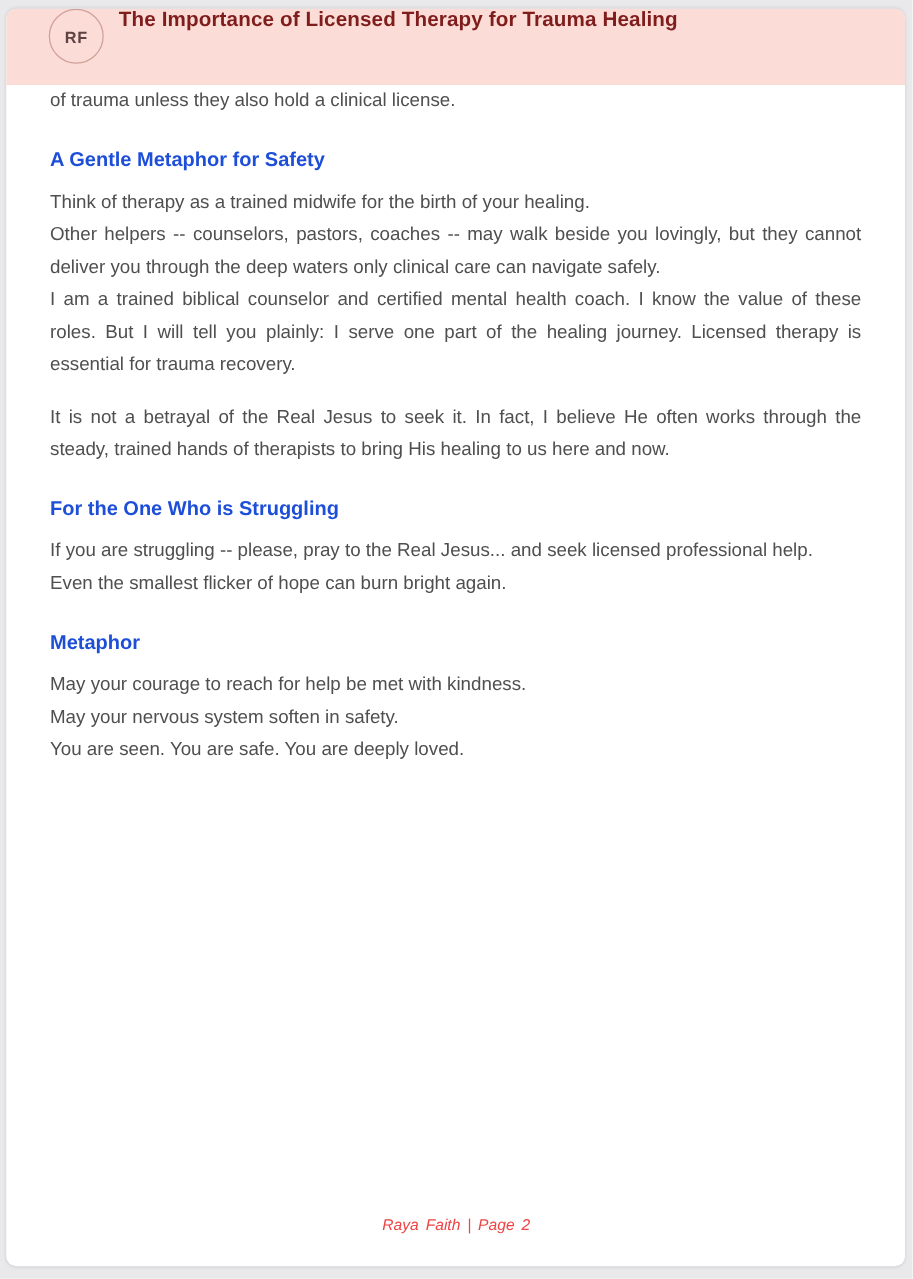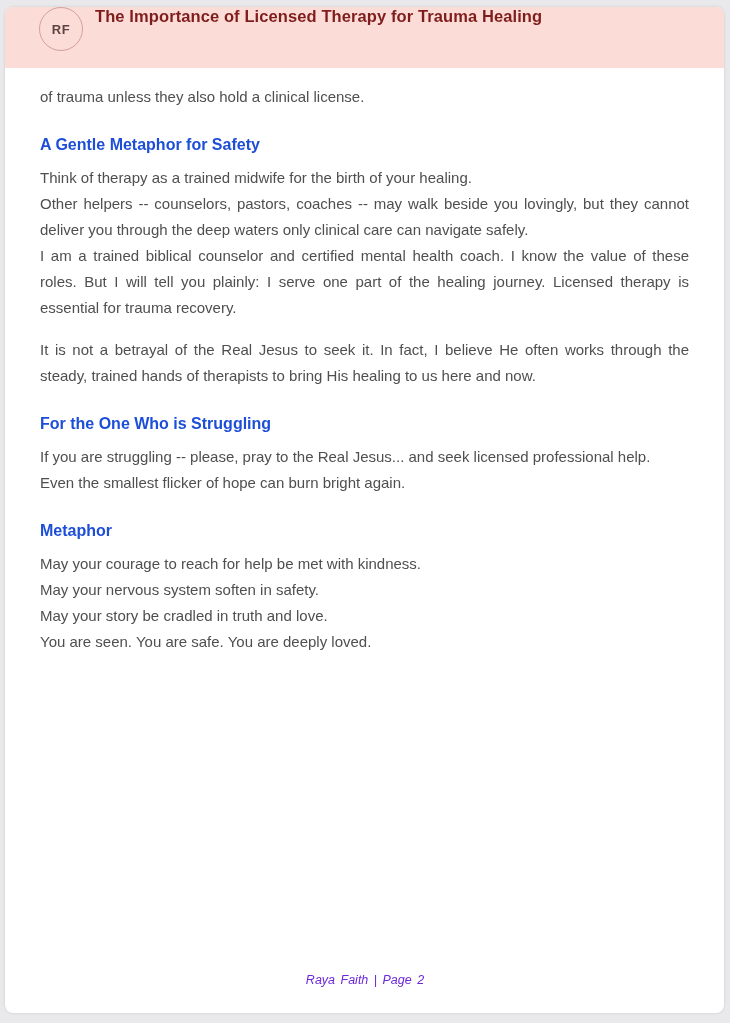--- a/index.html
+++ b/index.html
@@ -62,41 +62,41 @@
   .body-text {
     margin: 0;
     font-size: 15px;
     line-height: 26px;
     color: #4f4f4f;
   }
   .body-text.justify {
     text-align: justify;
   }
   .intro {
-    margin-top: 16px;
+    margin-top: 0;
   }
   .gap-top {
     margin-top: 16px;
   }
   .section-heading {
     margin: 24px 0 9px 0;
     font-size: 16px;
     line-height: 22px;
     font-weight: bold;
     color: #1d4ed8;
   }
   .page-footer {
     position: absolute;
     bottom: 26px;
     left: 1px;
     right: 0;
     text-align: center;
     font-style: italic;
     font-size: 12.5px;
-    color: #6d28d9;
+    color: #ef4444;
     word-spacing: 2px;
   }
 </style>
 </head>
 <body>
 
 <div class="page">
 
   <header class="page-header">
     <div class="logo-circle">
@@ -116,20 +116,19 @@
     <p class="body-text justify">I am a trained biblical counselor and certified mental health coach. I know the value of these roles. But I will tell you plainly: I serve one part of the healing journey. Licensed therapy is essential for trauma recovery.</p>
     <p class="body-text justify gap-top">It is not a betrayal of the Real Jesus to seek it. In fact, I believe He often works through the steady, trained hands of therapists to bring His healing to us here and now.</p>
 
     <h2 class="section-heading">For the One Who is Struggling</h2>
     <p class="body-text">If you are struggling -- please, pray to the Real Jesus... and seek licensed professional help.</p>
     <p class="body-text">Even the smallest flicker of hope can burn bright again.</p>
 
     <h2 class="section-heading">Metaphor</h2>
     <p class="body-text">May your courage to reach for help be met with kindness.</p>
     <p class="body-text">May your nervous system soften in safety.</p>
-    <p class="body-text">May your story be cradled in truth and love.</p>
     <p class="body-text">You are seen. You are safe. You are deeply loved.</p>
 
   </main>
 
   <footer class="page-footer">Raya Faith | Page 2</footer>
 
 </div>
 
 </body></html>

